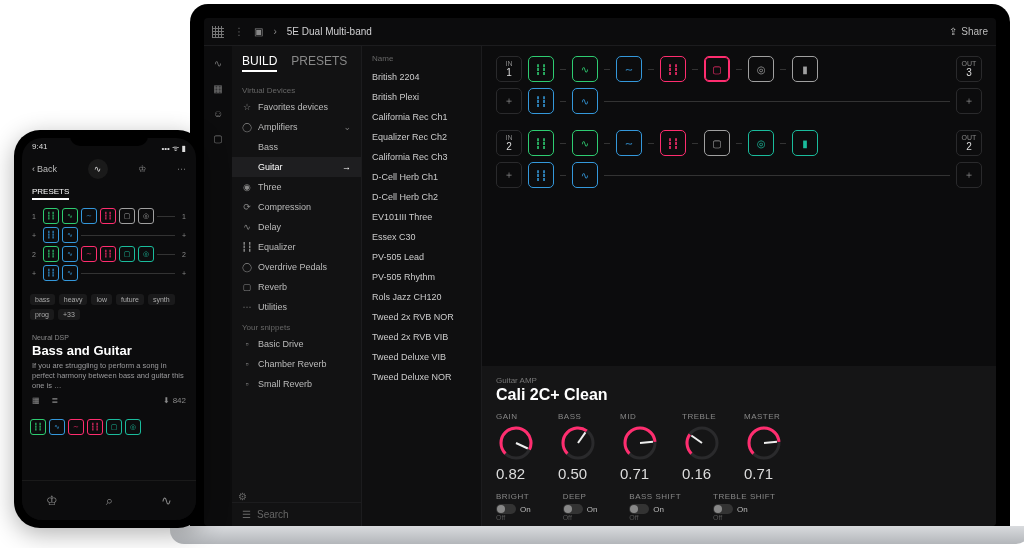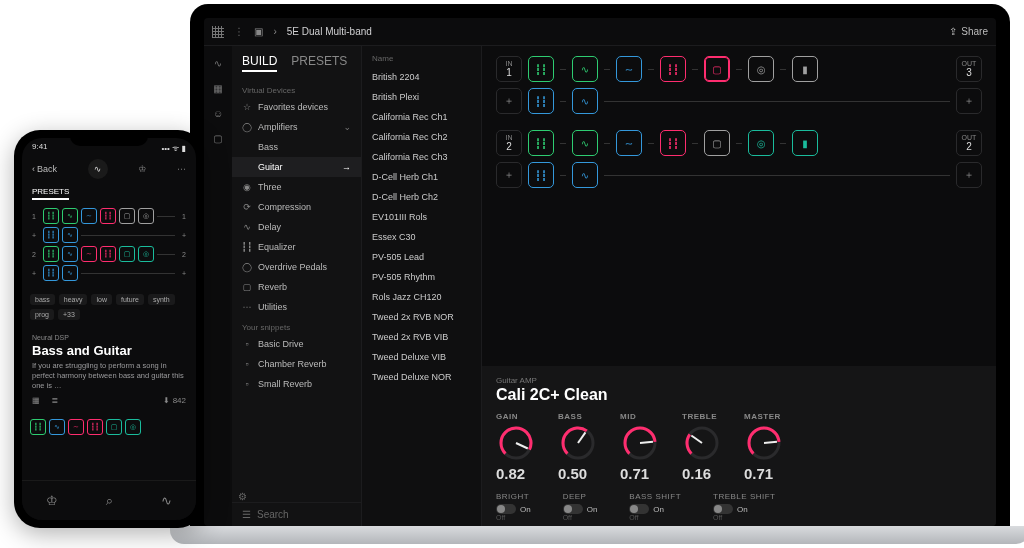--- a/index.html
+++ b/index.html
@@ -43,21 +43,21 @@
   .chain{flex:1;display:flex;align-items:center;gap:6px;}
   .wire{flex:0 0 6px;height:1px;background:#333;}
   .node{width:26px;height:26px;border-radius:5px;border:1px solid #444;display:flex;align-items:center;justify-content:center;color:#aaa;font-size:10px;cursor:pointer;}
   .node.sel{border-color:#ff2d6f;box-shadow:0 0 0 1px #ff2d6f inset;}
   .longwire{flex:1;height:1px;background:#333;}
   .gap{height:10px;}
   
   .amp{height:160px;background:#151516;padding:10px 14px;}
   .amp-hd{font-size:8px;color:#777;}
   .amp-name{font-size:16px;color:#fff;font-weight:700;margin:1px 0 8px;}
-  .knobs{display:flex;gap:22px;font-weight:bold;}
+  .knobs{display:flex;gap:22px;}
   .kcol{display:flex;flex-direction:column;align-items:flex-start;}
   .klab{font-size:8px;color:#888;letter-spacing:.5px;margin-bottom:2px;}
   .knob{width:40px;height:40px;position:relative;margin-bottom:2px;}
   .knob svg{width:40px;height:40px;}
   .kval{font-size:15px;color:#ddd;}
   .toggles{display:flex;gap:32px;margin-top:10px;}
   .tcol .tlab{font-size:8px;color:#888;letter-spacing:.5px;}
   .tgl{display:flex;align-items:center;gap:4px;margin-top:3px;}
   .sw{width:20px;height:10px;border-radius:5px;background:#333;position:relative;}
   .sw::after{content:"";position:absolute;width:8px;height:8px;border-radius:50%;background:#888;top:1px;left:1px;}
@@ -189,25 +189,25 @@
             </div>
         </div>
         <span class="gearcorner">⚙</span>
 
         <div class="panel2">
           <div class="hd">Name</div>
           <div id="model-rows">
               <div class="row">British 2204</div>
               <div class="row">British Plexi</div>
               <div class="row">California Rec Ch1</div>
-              <div class="row">California Rec Ch2</div>
+              <div class="row">Equalizer Rec Ch2</div>
               <div class="row">California Rec Ch3</div>
               <div class="row">D-Cell Herb Ch1</div>
               <div class="row">D-Cell Herb Ch2</div>
-              <div class="row">EV101III Rols</div>
+              <div class="row">EV101III Three</div>
               <div class="row">Essex C30</div>
               <div class="row">PV-505 Lead</div>
               <div class="row">PV-505 Rhythm</div>
               <div class="row">Rols Jazz CH120</div>
               <div class="row">Tweed 2x RVB NOR</div>
               <div class="row">Tweed 2x RVB VIB</div>
               <div class="row">Tweed Deluxe VIB</div>
               <div class="row">Tweed Deluxe NOR</div>
             </div>
         </div>

